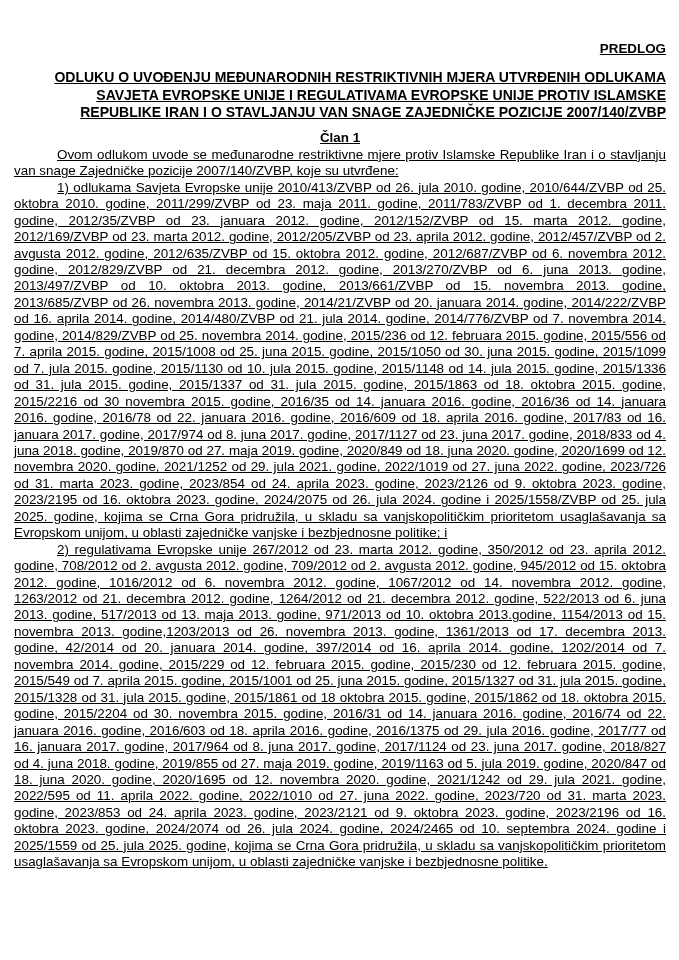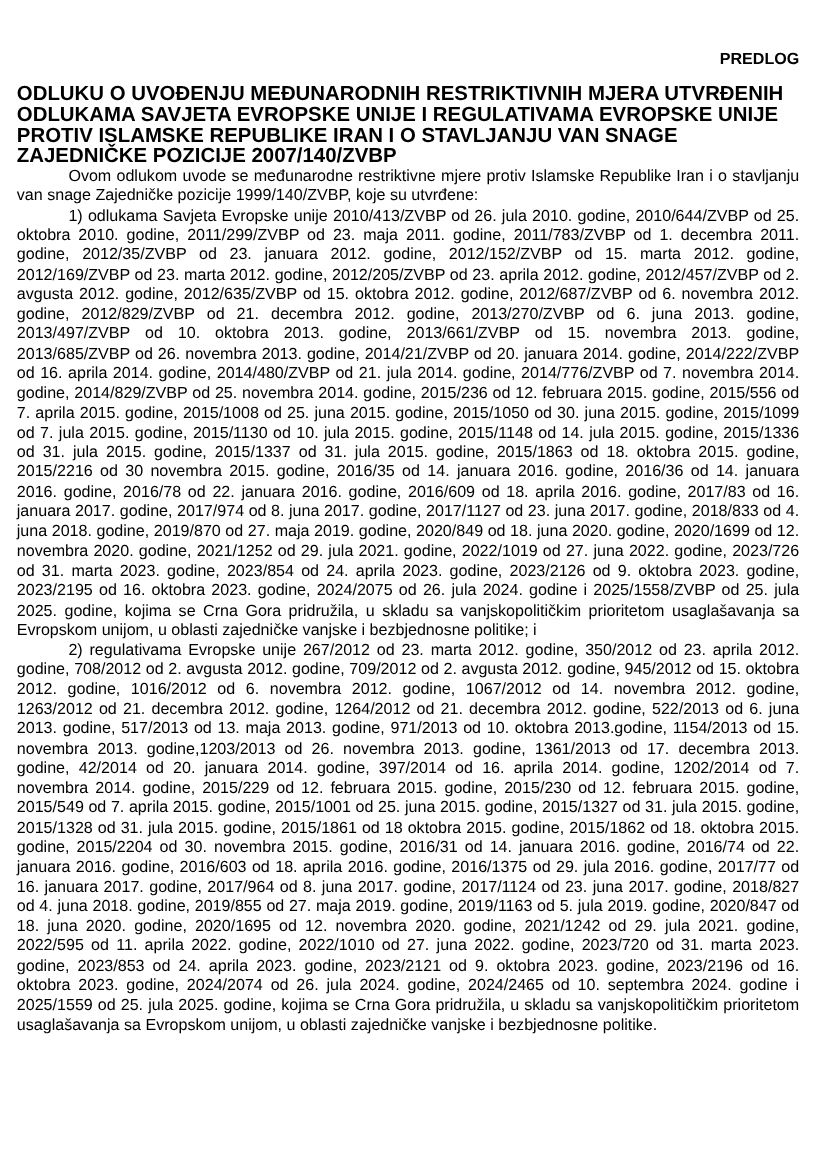--- a/index.html
+++ b/index.html
@@ -13,36 +13,37 @@
     height: 960px;
     margin: 0;
     background: #ffffff;
     box-sizing: border-box;
     padding: 41px 13px 0 14px;
     font-family: "Liberation Sans", "DejaVu Sans", sans-serif;
     font-size: 13.4px;
     line-height: 16.45px;
     color: #000000;
     overflow: hidden;
+    text-decoration: underline;
   }
   .predlog {
     text-align: right;
     font-weight: bold;
     margin: 0;
   }
   .intro {
     margin: 19px 0 0 0;
     text-align: justify;
     text-indent: 43px;
   }
   .title {
     margin: 12px auto 0 auto;
-    text-align: left;
+    text-align: right;
     font-weight: bold;
-    font-size: 17px;
+    font-size: 14px;
     line-height: 17.3px;
   }
   .article-heading {
     margin: 9px 0 0 0;
     text-align: center;
     font-weight: bold;
     font-size: 13.4px;
     line-height: 16.45px;
   }
   .body-par {
@@ -54,20 +55,21 @@
 </head>
 <body>
 
 <div class="page">
 
   <p class="predlog">PREDLOG</p>
 
 
   <h1 class="title">ODLUKU O UVOĐENJU MEĐUNARODNIH RESTRIKTIVNIH MJERA UTVRĐENIH ODLUKAMA SAVJETA EVROPSKE UNIJE I REGULATIVAMA EVROPSKE UNIJE PROTIV ISLAMSKE REPUBLIKE IRAN I O STAVLJANJU VAN SNAGE ZAJEDNIČKE POZICIJE 2007/140/ZVBP</h1>
 
+  <h2 class="article-heading">Član 1</h2>
 
-  <p class="body-par">Ovom odlukom uvode se međunarodne restriktivne mjere protiv Islamske Republike Iran i o stavljanju van snage Zajedničke pozicije 1999/140/ZVBP, koje su utvrđene:</p>
+  <p class="body-par">Ovom odlukom uvode se međunarodne restriktivne mjere protiv Islamske Republike Iran i o stavljanju van snage Zajedničke pozicije 2007/140/ZVBP, koje su utvrđene:</p>
 
   <p class="body-par">1) odlukama Savjeta Evropske unije 2010/413/ZVBP od 26. jula 2010. godine, 2010/644/ZVBP od 25. oktobra 2010. godine, 2011/299/ZVBP od 23. maja 2011. godine, 2011/783/ZVBP od 1. decembra 2011. godine, 2012/35/ZVBP od 23. januara 2012. godine, 2012/152/ZVBP od 15. marta 2012. godine, 2012/169/ZVBP od 23. marta 2012. godine, 2012/205/ZVBP od 23. aprila 2012. godine, 2012/457/ZVBP od 2. avgusta 2012. godine, 2012/635/ZVBP od 15. oktobra 2012. godine, 2012/687/ZVBP od 6. novembra 2012. godine, 2012/829/ZVBP od 21. decembra 2012. godine, 2013/270/ZVBP od 6. juna 2013. godine, 2013/497/ZVBP od 10. oktobra 2013. godine, 2013/661/ZVBP od 15. novembra 2013. godine, 2013/685/ZVBP od 26. novembra 2013. godine, 2014/21/ZVBP od 20. januara 2014. godine, 2014/222/ZVBP od 16. aprila 2014. godine, 2014/480/ZVBP od 21. jula 2014. godine, 2014/776/ZVBP od 7. novembra 2014. godine, 2014/829/ZVBP od 25. novembra 2014. godine, 2015/236 od 12. februara 2015. godine, 2015/556 od 7. aprila 2015. godine, 2015/1008 od 25. juna 2015. godine, 2015/1050 od 30. juna 2015. godine, 2015/1099 od 7. jula 2015. godine, 2015/1130 od 10. jula 2015. godine, 2015/1148 od 14. jula 2015. godine, 2015/1336 od 31. jula 2015. godine, 2015/1337 od 31. jula 2015. godine, 2015/1863 od 18. oktobra 2015. godine, 2015/2216 od 30 novembra 2015. godine, 2016/35 od 14. januara 2016. godine, 2016/36 od 14. januara 2016. godine, 2016/78 od 22. januara 2016. godine, 2016/609 od 18. aprila 2016. godine, 2017/83 od 16. januara 2017. godine, 2017/974 od 8. juna 2017. godine, 2017/1127 od 23. juna 2017. godine, 2018/833 od 4. juna 2018. godine, 2019/870 od 27. maja 2019. godine, 2020/849 od 18. juna 2020. godine, 2020/1699 od 12. novembra 2020. godine, 2021/1252 od 29. jula 2021. godine, 2022/1019 od 27. juna 2022. godine, 2023/726 od 31. marta 2023. godine, 2023/854 od 24. aprila 2023. godine, 2023/2126 od 9. oktobra 2023. godine, 2023/2195 od 16. oktobra 2023. godine, 2024/2075 od 26. jula 2024. godine i 2025/1558/ZVBP od 25. jula 2025. godine, kojima se Crna Gora pridružila, u skladu sa vanjskopolitičkim prioritetom usaglašavanja sa Evropskom unijom, u oblasti zajedničke vanjske i bezbjednosne politike; i</p>
 
   <p class="body-par">2) regulativama Evropske unije 267/2012 od 23. marta 2012. godine, 350/2012 od 23. aprila 2012. godine, 708/2012 od 2. avgusta 2012. godine, 709/2012 od 2. avgusta 2012. godine, 945/2012 od 15. oktobra 2012. godine, 1016/2012 od 6. novembra 2012. godine, 1067/2012 od 14. novembra 2012. godine, 1263/2012 od 21. decembra 2012. godine, 1264/2012 od 21. decembra 2012. godine, 522/2013 od 6. juna 2013. godine, 517/2013 od 13. maja 2013. godine, 971/2013 od 10. oktobra 2013.godine, 1154/2013 od 15. novembra 2013. godine,1203/2013 od 26. novembra 2013. godine, 1361/2013 od 17. decembra 2013. godine, 42/2014 od 20. januara 2014. godine, 397/2014 od 16. aprila 2014. godine, 1202/2014 od 7. novembra 2014. godine, 2015/229 od 12. februara 2015. godine, 2015/230 od 12. februara 2015. godine, 2015/549 od 7. aprila 2015. godine, 2015/1001 od 25. juna 2015. godine, 2015/1327 od 31. jula 2015. godine, 2015/1328 od 31. jula 2015. godine, 2015/1861 od 18 oktobra 2015. godine, 2015/1862 od 18. oktobra 2015. godine, 2015/2204 od 30. novembra 2015. godine, 2016/31 od 14. januara 2016. godine, 2016/74 od 22. januara 2016. godine, 2016/603 od 18. aprila 2016. godine, 2016/1375 od 29. jula 2016. godine, 2017/77 od 16. januara 2017. godine, 2017/964 od 8. juna 2017. godine, 2017/1124 od 23. juna 2017. godine, 2018/827 od 4. juna 2018. godine, 2019/855 od 27. maja 2019. godine, 2019/1163 od 5. jula 2019. godine, 2020/847 od 18. juna 2020. godine, 2020/1695 od 12. novembra 2020. godine, 2021/1242 od 29. jula 2021. godine, 2022/595 od 11. aprila 2022. godine, 2022/1010 od 27. juna 2022. godine, 2023/720 od 31. marta 2023. godine, 2023/853 od 24. aprila 2023. godine, 2023/2121 od 9. oktobra 2023. godine, 2023/2196 od 16. oktobra 2023. godine, 2024/2074 od 26. jula 2024. godine, 2024/2465 od 10. septembra 2024. godine i 2025/1559 od 25. jula 2025. godine, kojima se Crna Gora pridružila, u skladu sa vanjskopolitičkim prioritetom usaglašavanja sa Evropskom unijom, u oblasti zajedničke vanjske i bezbjednosne politike.</p>
 
 </div>
 
 </body></html>

